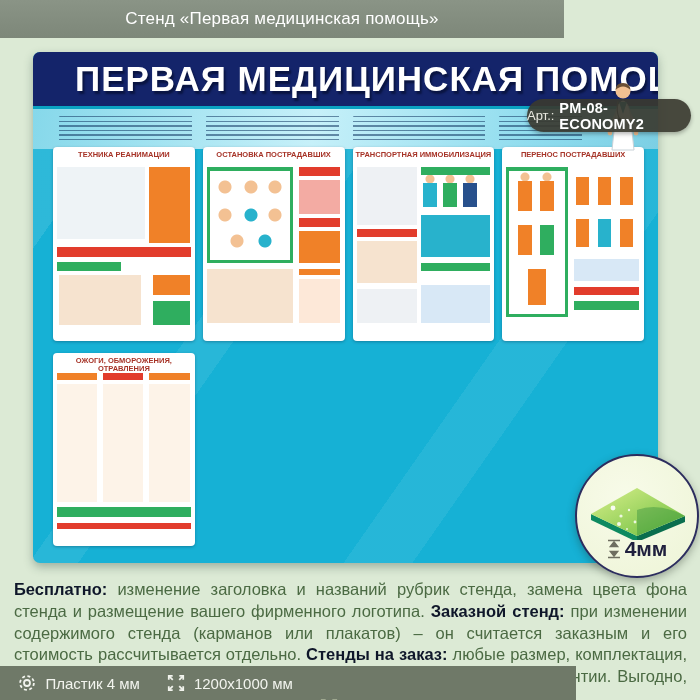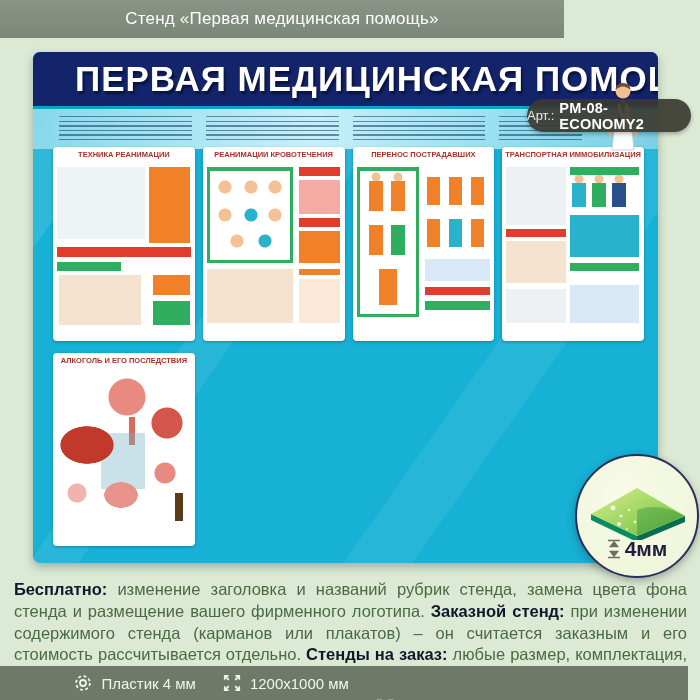--- a/index.html
+++ b/index.html
@@ -239,21 +239,21 @@
 
   
   .description {
     position:absolute; left:14px; top:579px; width:673px;
     font-size:16.5px; line-height:1.32; color:#4b6a43; text-align:justify;
   }
   .description b { color:#0f172a; }
 
   
   .bottom-bar {
-    position:absolute; left:0; top:666px; width:688px; height:34px;
+    position:absolute; left:0; top:666px; width:576px; height:34px;
     background:#6f7968; display:flex; align-items:center; justify-content:center; gap:26px;
   }
   .feature { display:flex; align-items:center; gap:8px; color:#f2f4ee; font-size:15px; white-space:nowrap; }
   .feature.off { color:#9fa890;margin-top:48px; }
   .feature svg { display:block; }
 </style>
 </head>
 <body>
 
 <div id="app">
@@ -286,34 +286,34 @@
       <circle cx="20" cy="53" r="2.4" fill="#f2c092"></circle>
       <circle cx="46" cy="53" r="2.4" fill="#f2c092"></circle>
     </svg>
 
     <div class="posters">
       <div class="poster">
         <div class="poster-title">ТЕХНИКА РЕАНИМАЦИИ</div>
         <div class="art art1"></div>
       </div>
       <div class="poster">
-        <div class="poster-title">РЕАНИМАЦИИ КРОВОТЕЧЕНИЯ</div>
+        <div class="poster-title">ОСТАНОВКА ПОСТРАДАВШИХ</div>
         <div class="art art3"></div>
+      </div>
+      <div class="poster">
+        <div class="poster-title">ТРАНСПОРТНАЯ ИММОБИЛИЗАЦИЯ</div>
+        <div class="art art5"></div>
       </div>
       <div class="poster">
         <div class="poster-title">ПЕРЕНОС ПОСТРАДАВШИХ</div>
         <div class="art art6"></div>
       </div>
       <div class="poster">
-        <div class="poster-title">ТРАНСПОРТНАЯ ИММОБИЛИЗАЦИЯ</div>
-        <div class="art art5"></div>
-      </div>
-      <div class="poster">
-        <div class="poster-title">АЛКОГОЛЬ И ЕГО ПОСЛЕДСТВИЯ</div>
-        <div class="art art8"></div>
+        <div class="poster-title">ОЖОГИ, ОБМОРОЖЕНИЯ, ОТРАВЛЕНИЯ</div>
+        <div class="art art7"></div>
       </div>
     </div>
   </div>
 
   <div class="art-badge">
     <span class="lbl">Арт.:</span>
     <span class="code">PM-08-ECONOMY2</span>
   </div>
 
   <div class="thickness-circle">

